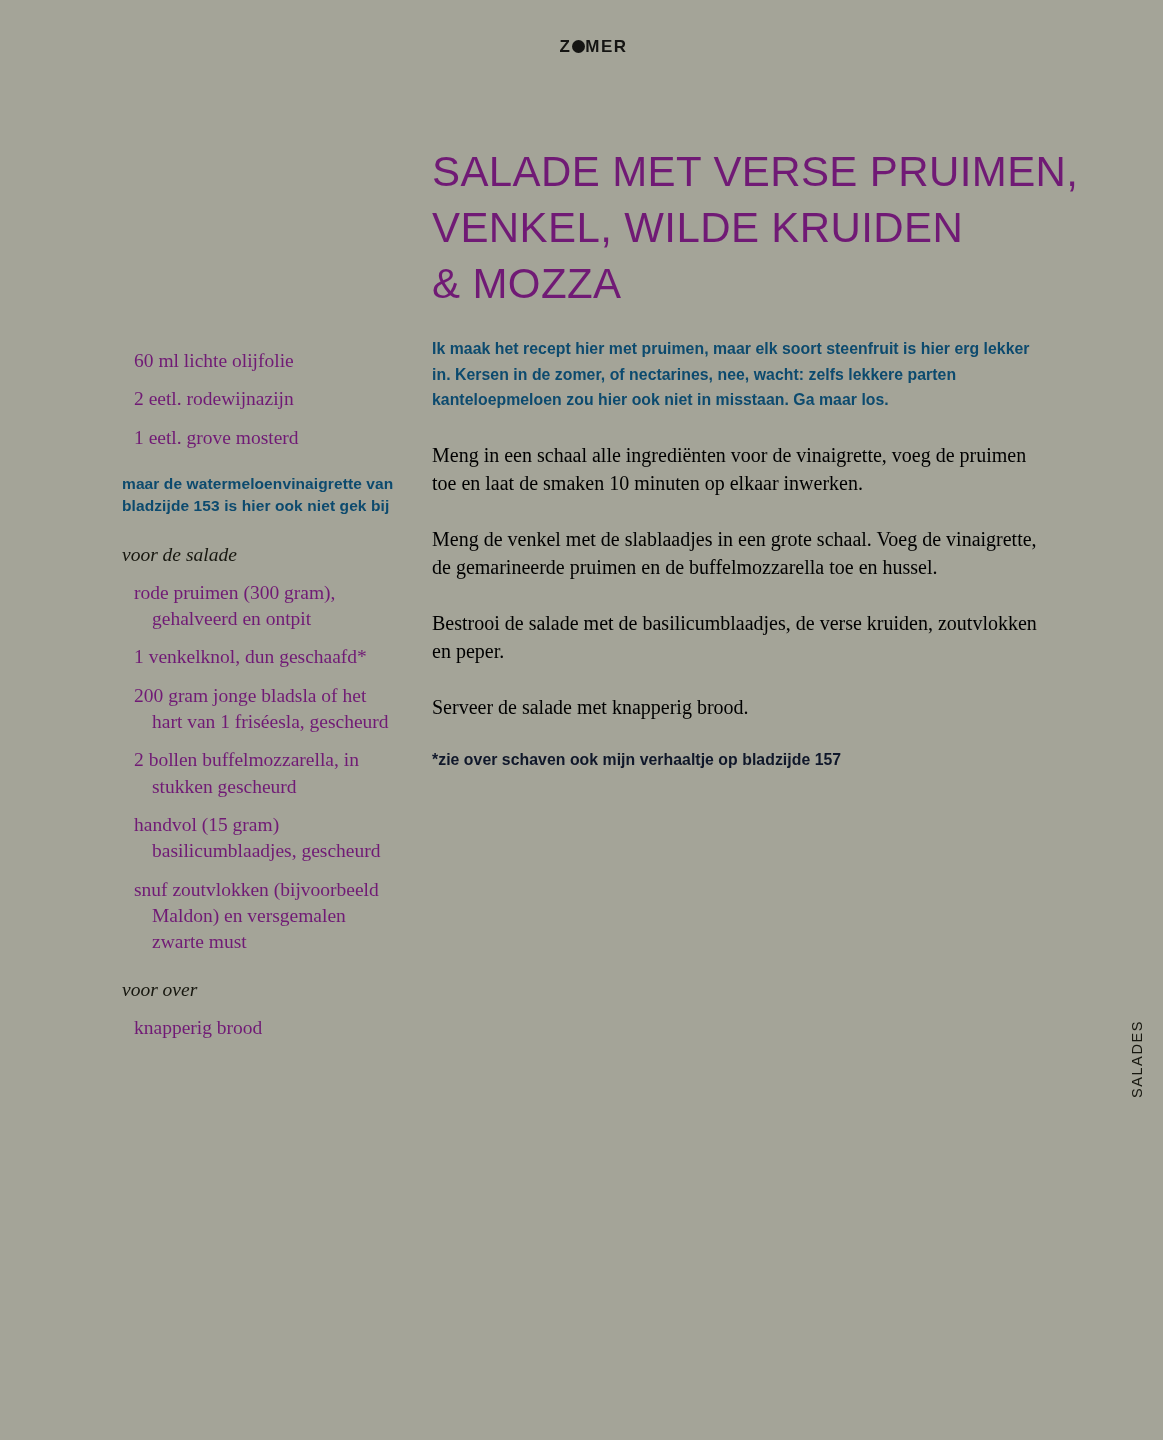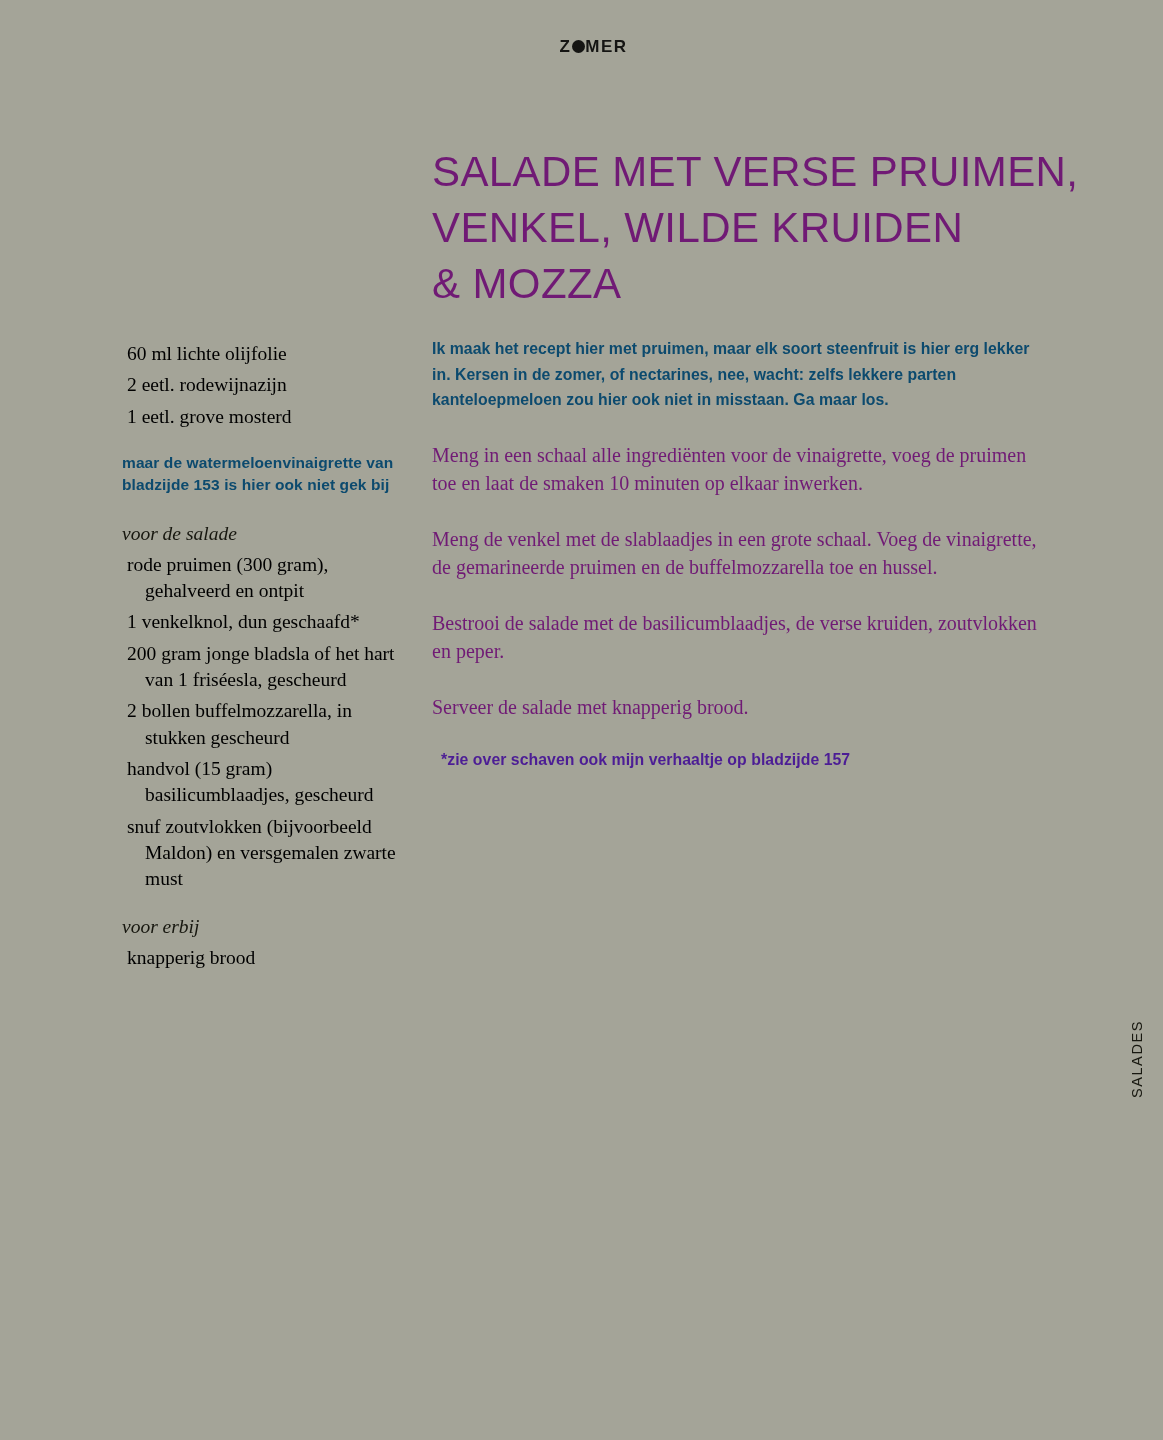--- a/index.html
+++ b/index.html
@@ -83,24 +83,24 @@
   }
   .ing-list {
     list-style: none;
     margin: 0 0 22px 0;
     padding: 0;
   }
   .ing-list li {
     font-family: "Liberation Serif", serif;
     font-size: 19.5px;
     line-height: 26.3px;
-    color: #000000;
+    color: #701a75;
     padding-left: 18px;
     text-indent: -18px;
-    margin: 5px;
+    margin: 12px;
   }
   .side-note {
     font-family: "Liberation Sans", sans-serif;
     font-weight: 700;
     font-size: 15.5px;
     line-height: 22.5px;
     letter-spacing: 0.1px;
     color: #0c4a6e;
     margin: 18px 0 24px 0;
     width: 272px;
@@ -120,32 +120,32 @@
     font-size: 15.8px;
     line-height: 25.5px;
     letter-spacing: 0.05px;
     color: #0c4a6e;
     margin: 0 0 28px 0;
   }
   .step {
     font-family: "Liberation Serif", serif;
     font-size: 20px;
     line-height: 28.5px;
-    color: #701a75;
+    color: #000000;
     margin: 0 0 27px 0;
   }
   .step-last { margin-bottom: 27px; }
   .footnote {
     font-family: "Liberation Sans", sans-serif;
     font-weight: 700;
     font-size: 15.8px;
     line-height: 24px;
     letter-spacing: 0.05px;
-    color: #4c1d95;
-    margin: 9px;
+    color: #0f172a;
+    margin: 0;
   }
 
   
   .section-tab {
     position: absolute;
     right: 18px;
     top: 1020px;
     font-family: "Liberation Sans", sans-serif;
     font-weight: 400;
     font-size: 14.5px;
@@ -183,21 +183,21 @@
   <div class="ing-label">voor de salade</div>
   <ul class="ing-list">
     <li>rode pruimen (300 gram), gehalveerd en ontpit</li>
     <li>1 venkelknol, dun geschaafd*</li>
     <li>200 gram jonge bladsla of het hart van 1 friséesla, gescheurd</li>
     <li>2 bollen buffelmozzarella, in stukken gescheurd</li>
     <li>handvol (15 gram) basilicumblaadjes, gescheurd</li>
     <li>snuf zoutvlokken (bijvoorbeeld Maldon) en versgemalen zwarte must</li>
   </ul>
 
-  <div class="ing-label">voor erbij</div>
+  <div class="ing-label">voor over</div>
   <ul class="ing-list ing-group-last">
     <li>knapperig brood</li>
   </ul>
 
 </div>
 
 <div class="right-col">
   <p class="intro-text">Ik maak het recept hier met pruimen, maar elk soort steenfruit is hier erg lekker in. Kersen in de zomer, of nectarines, nee, wacht: zelfs lekkere parten kanteloepmeloen zou hier ook niet in misstaan. Ga maar los.</p>
   <p class="step">Meng in een schaal alle ingrediënten voor de vinaigrette, voeg de pruimen toe en laat de smaken 10 minuten op elkaar inwerken.</p>
   <p class="step">Meng de venkel met de slablaadjes in een grote schaal. Voeg de vinaigrette, de gemarineerde pruimen en de buffelmozzarella toe en hussel.</p>

